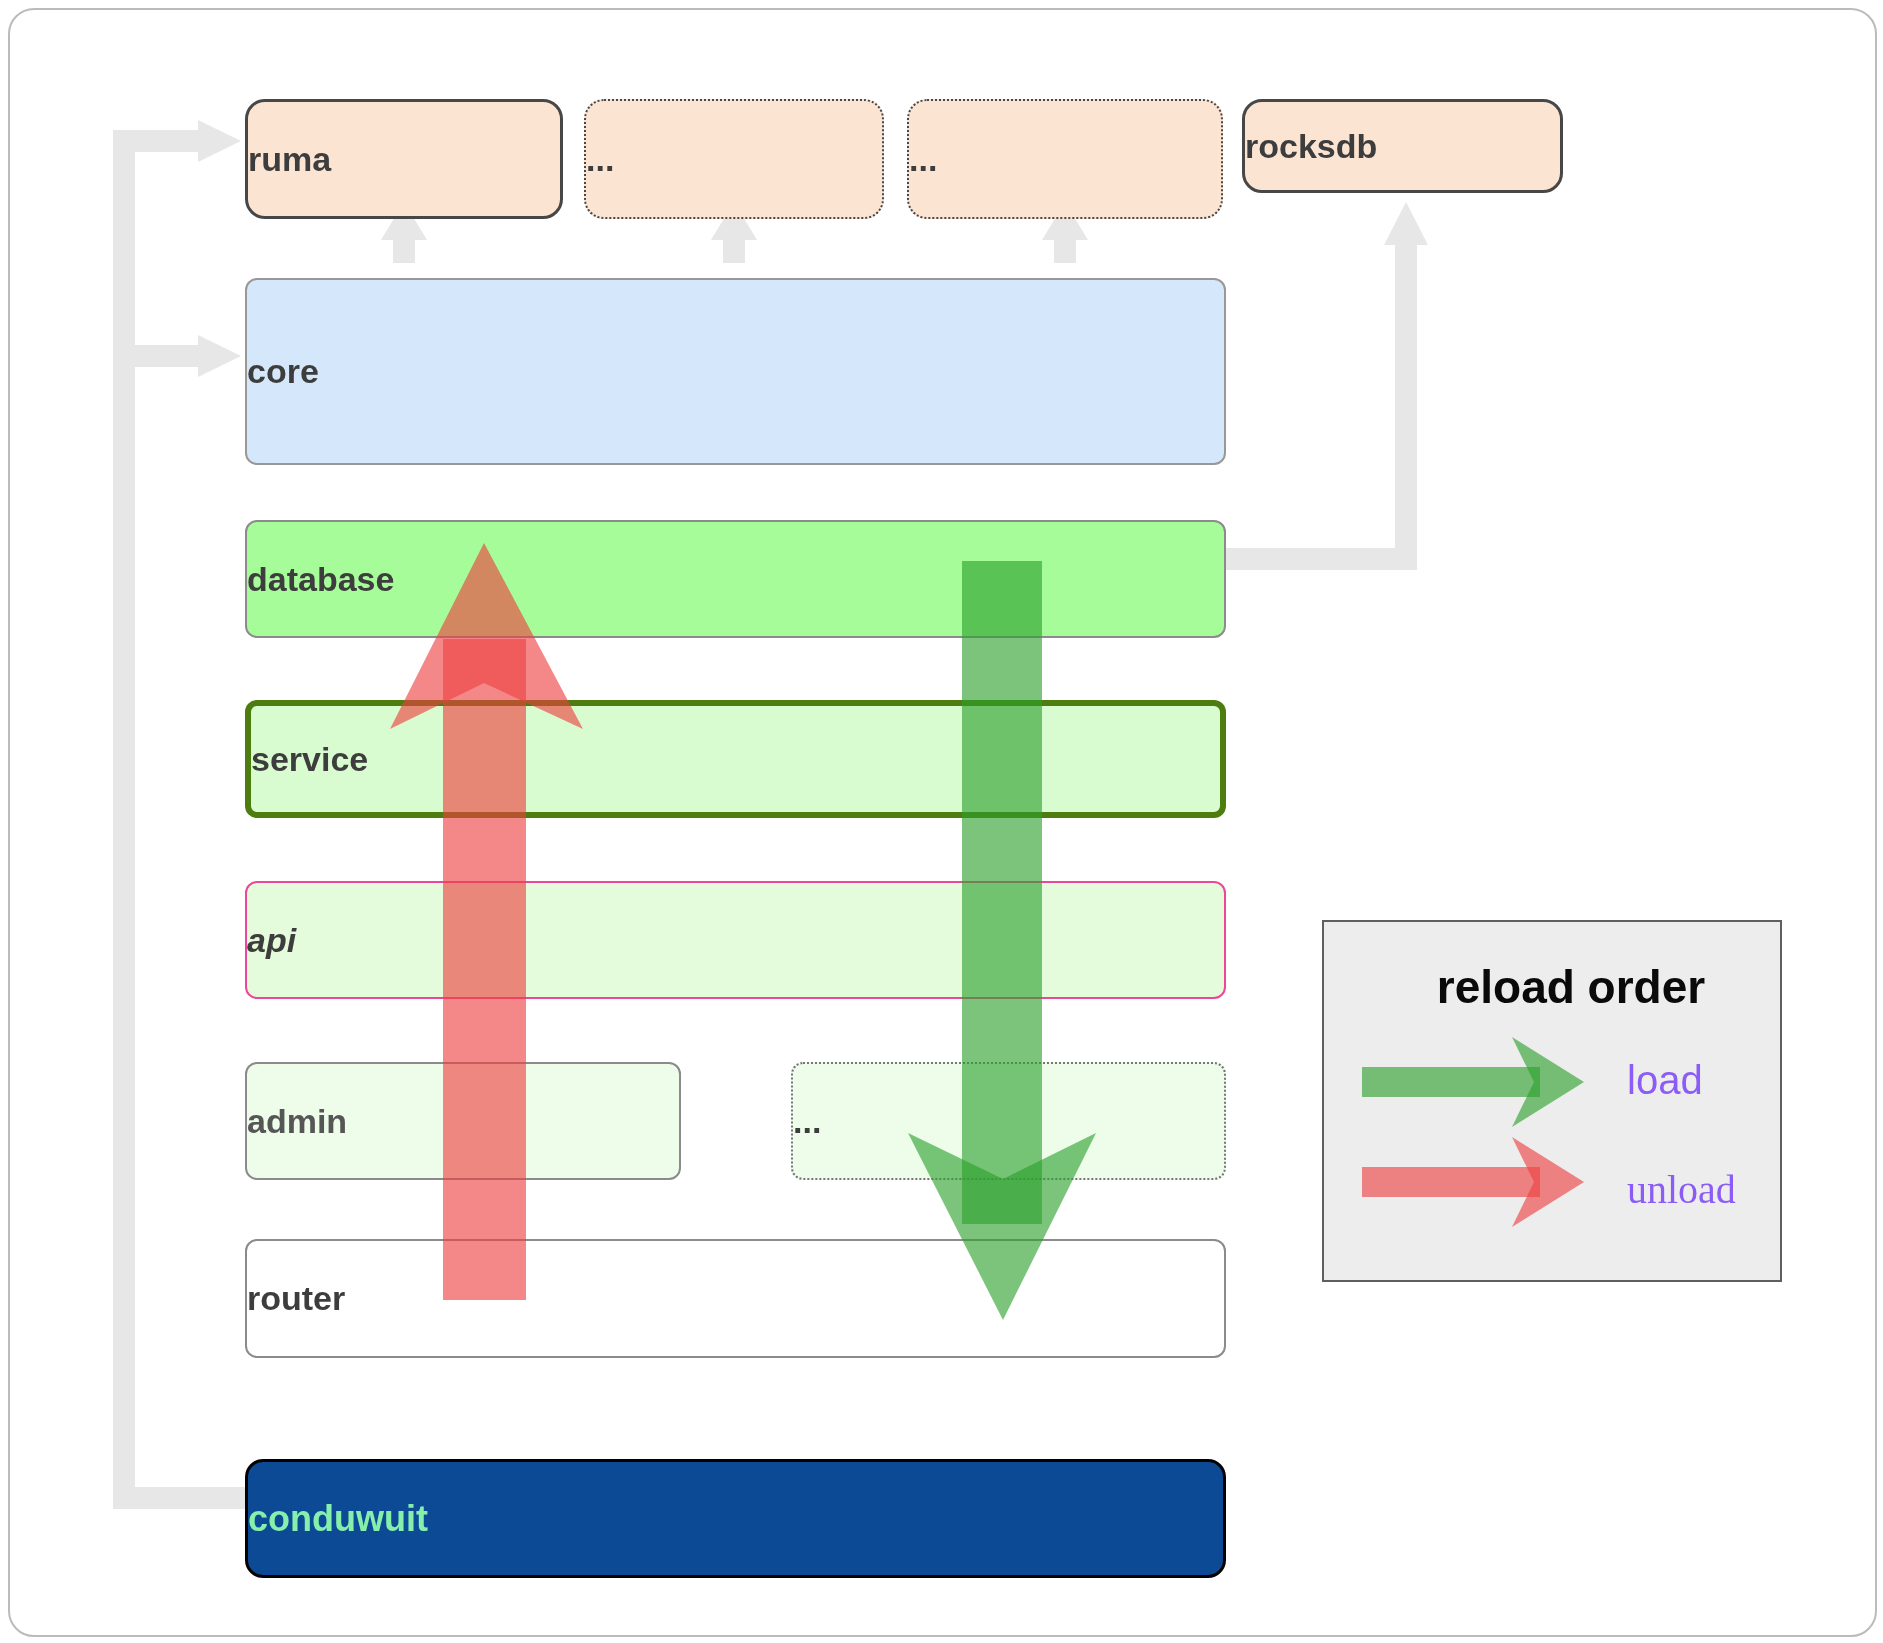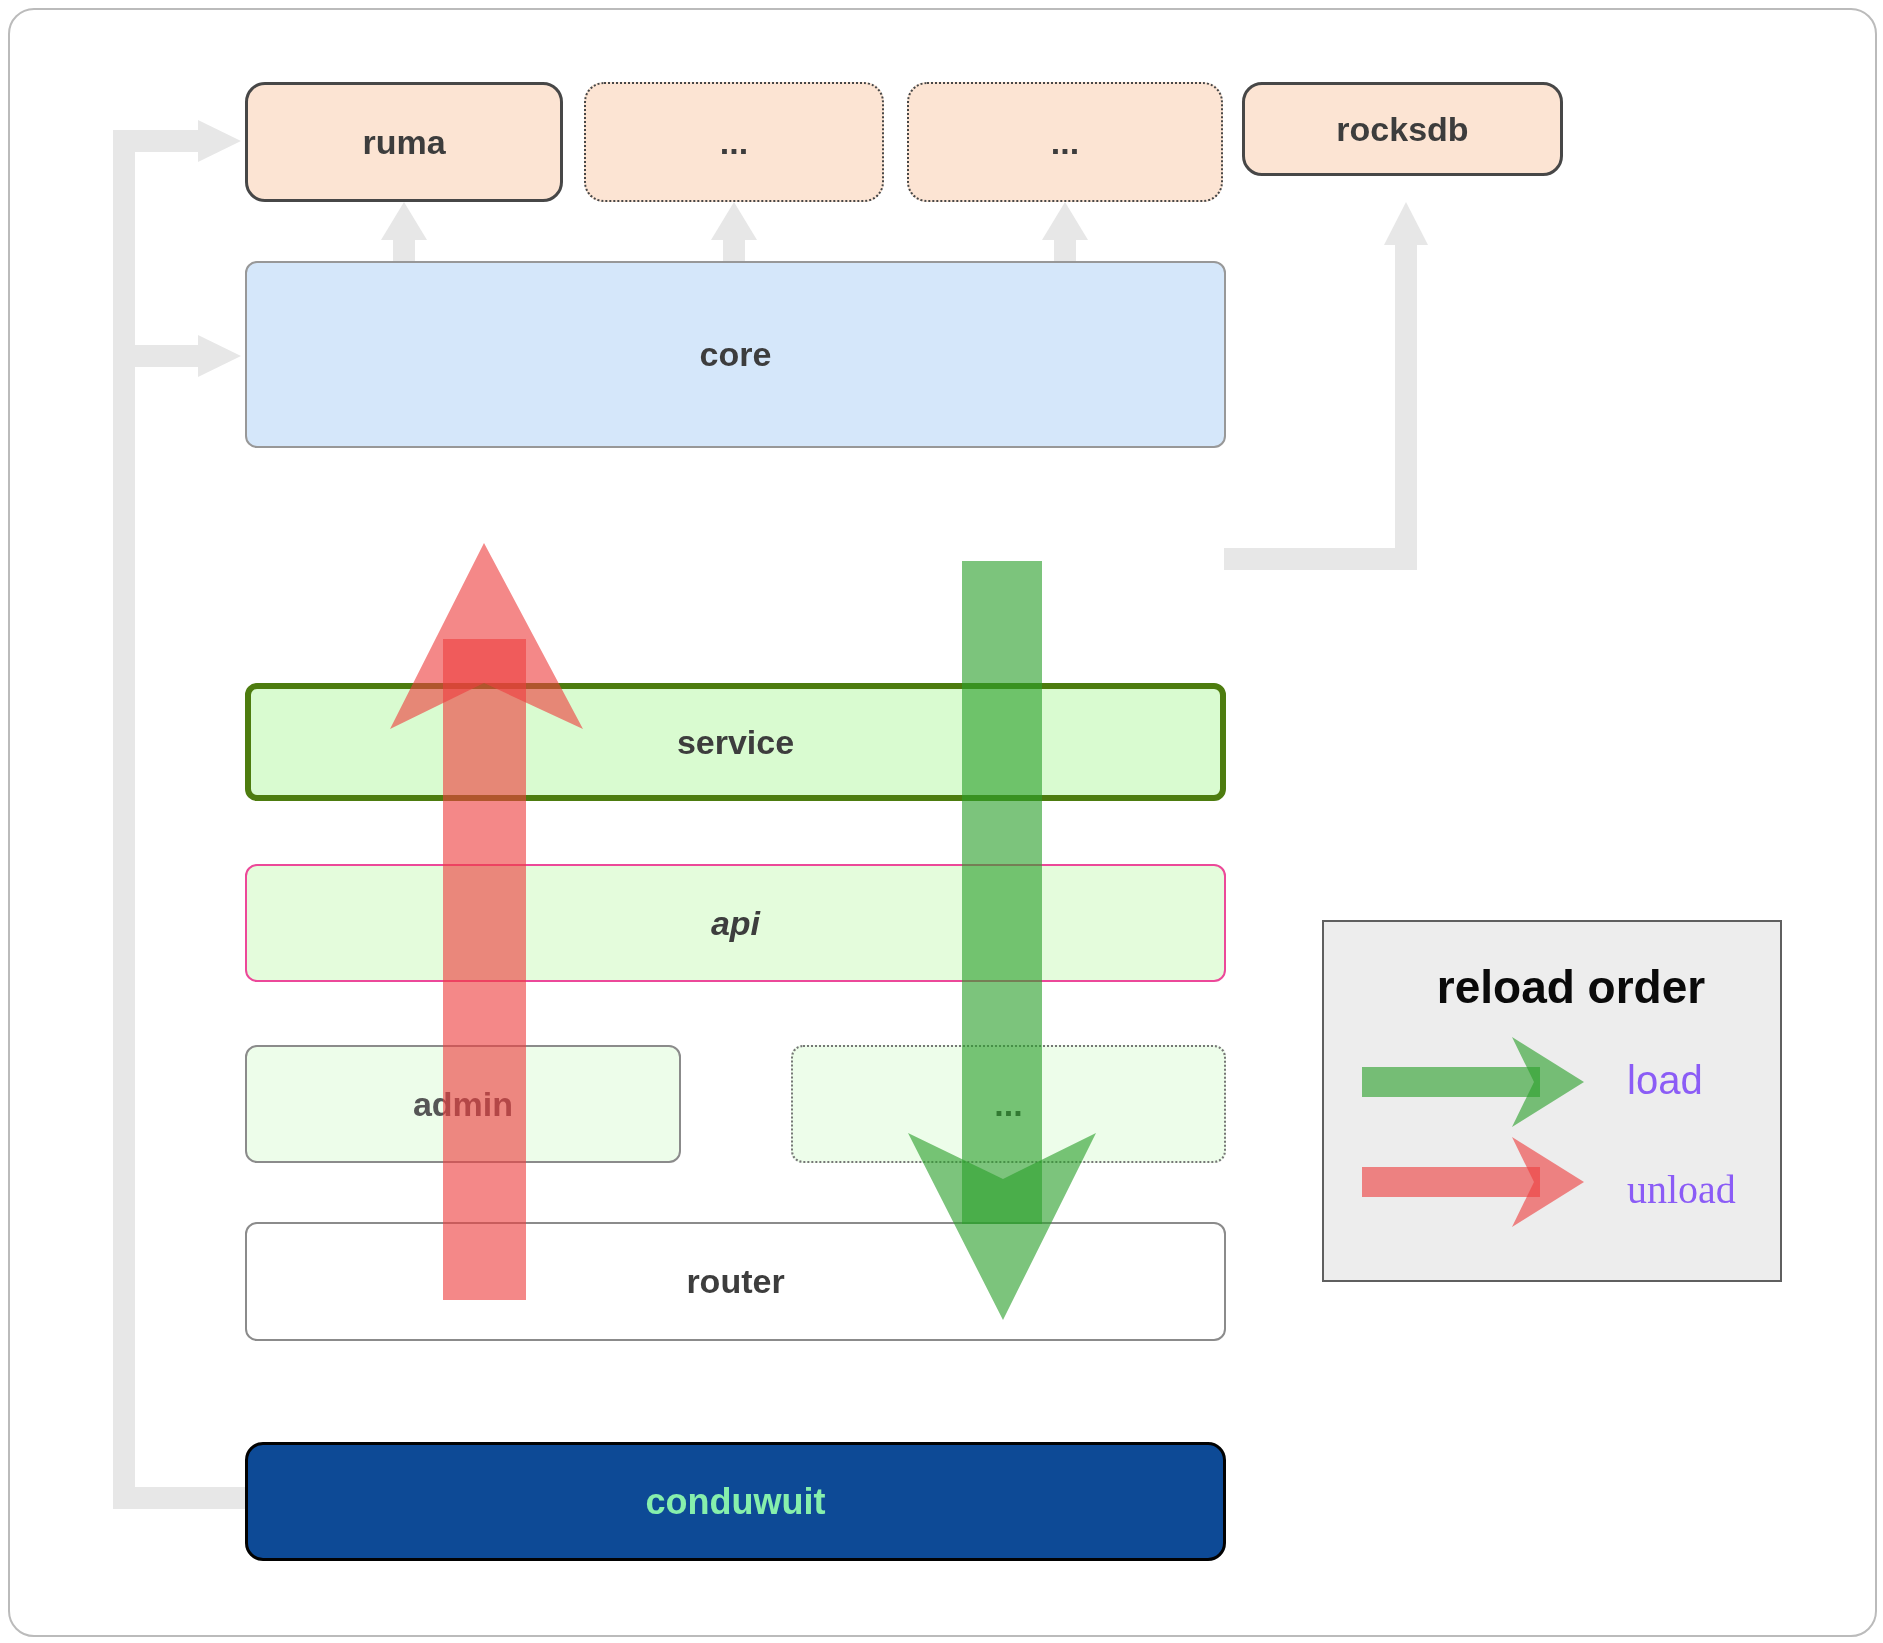--- a/index.html
+++ b/index.html
@@ -17,22 +17,22 @@
     --legend-bg:#ededed;
     --label-dark:#3d3d3d;
   }
   html,body{margin:0;padding:0;background:#ffffff;}
   body{font-family:"Liberation Sans", sans-serif;}
   #canvas{position:relative;width:1883px;height:1643px;background:#fff;overflow:hidden;}
   .frame{position:absolute;left:8px;top:8px;width:1865px;height:1625px;border:2px solid #bbbbbb;border-radius:26px;background:#fff;}
   svg.layer{position:absolute;left:0;top:0;width:1883px;height:1643px;}
   #connector-layer{z-index:1;}
   #arrow-layer{z-index:3;pointer-events:none;}
-  .box{position:absolute;display:flex;align-items:center;justify-content:center;
-       box-sizing:border-box;z-index:2;font-size:34px;font-weight:600;color:var(--label-dark);}
+  .box{position:absolute;display:flex;align-items:center;justify-content:flex-start;
+       box-sizing:border-box;z-index:2;font-size:34px;font-weight:600;color:var(--label-dark);margin-top:17px;}
   .peach{background:var(--node-peach);border:3px solid #474747;border-radius:20px;}
   .peach.dotted{border:2px dotted #474747;}
   .row{border-radius:12px;}
   .core{background:var(--core-blue);border:2px solid #989898;}
   .database{background:var(--database-green);border:2px solid #8b8b8b;}
   .service{background:var(--service-green);border:6px solid #4d7c0f;}
   .api{background:var(--api-green);border:2px solid #ec4899;font-style:italic;}
   .admin{background:var(--admin-green);border:2px solid #8b8b8b;color:#565656;}
   .admin-dots{background:var(--admin-green);border:2px dotted #767676;}
   .router{background:var(--router-white);border:2px solid #8b8b8b;}
@@ -81,20 +81,23 @@
     <span>...</span>
   </div>
   <div class="box peach" style="left:1242px;top:82px;width:321px;height:94px;">
     <span>rocksdb</span>
   </div>
 
   <div class="box row core" style="left:245px;top:261px;width:981px;height:187px;">
     <span>core</span>
   </div>
 
+  <div class="box row database" style="left:245px;top:503px;width:981px;height:118px;">
+    <span>database</span>
+  </div>
 
   <div class="box row service" style="left:245px;top:683px;width:981px;height:118px;">
     <span>service</span>
   </div>
 
   <div class="box row api" style="left:245px;top:864px;width:981px;height:118px;">
     <span>api</span>
   </div>
 
   <div class="box row admin" style="left:245px;top:1045px;width:436px;height:118px;">

